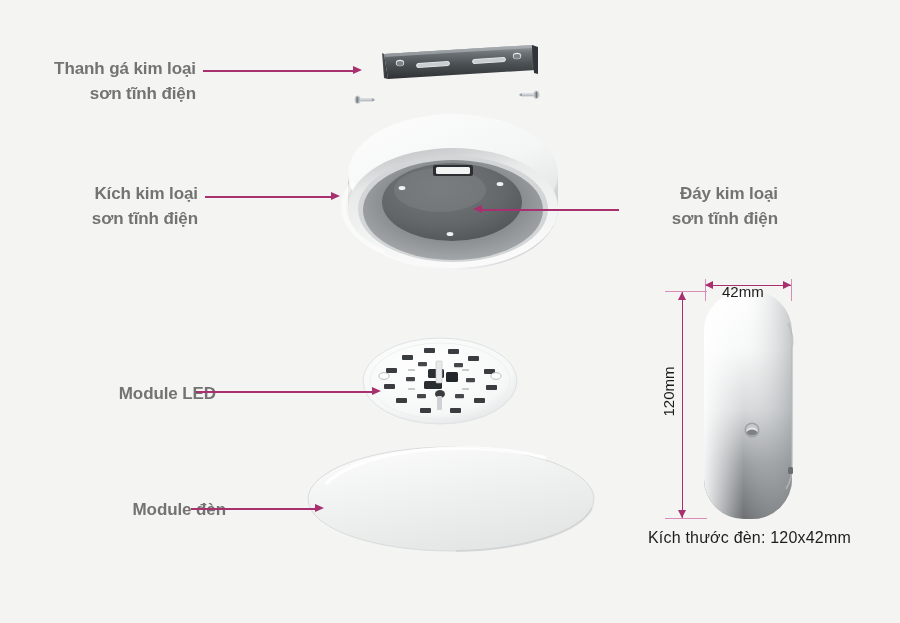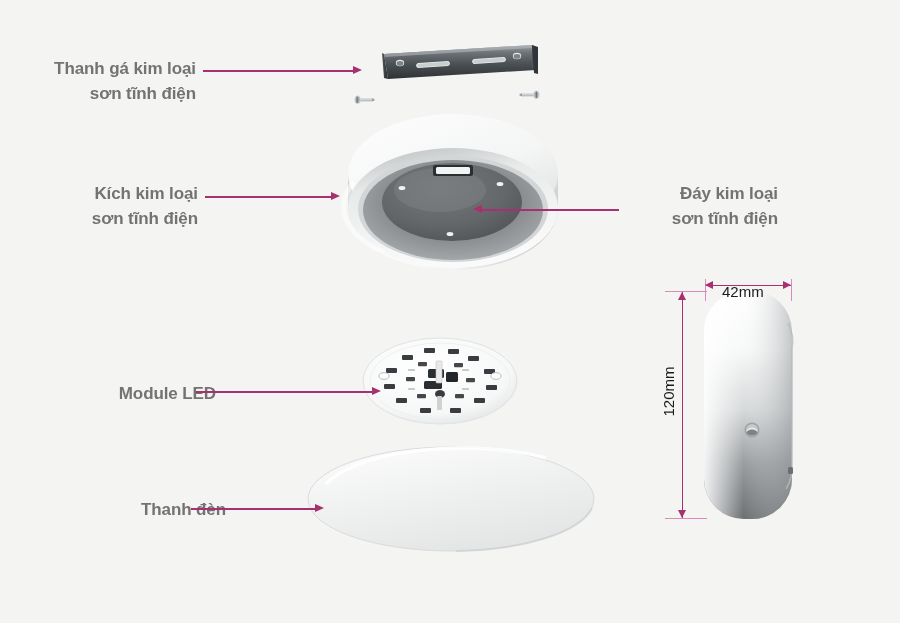--- a/index.html
+++ b/index.html
@@ -322,21 +322,21 @@
   <div class="leader" style="left:482px; top:209px; width:137px;"></div>
   <div class="arrow-head left" style="left:473px; top:205.2px;"></div>
 
   <div class="callout left-al" style="left:86px; top:382px; width:130px;">
     <span>Module LED</span>
   </div>
   <div class="leader" style="left:196px; top:391px; width:178px;"></div>
   <div class="arrow-head right" style="left:372px; top:387.2px;"></div>
 
   <div class="callout left-al" style="left:106px; top:498px; width:120px;">
-    <span>Thanh đèn</span>
+    <span>Module đèn</span>
   </div>
   <div class="leader" style="left:191px; top:508px; width:126px;"></div>
   <div class="arrow-head right" style="left:315px; top:504.2px;"></div>
 
   <div class="dim-text" style="left:722px; top:256px;margin-top:27px;">42mm</div>
 
   <div class="dim-ext" style="left:705px; top:279px; width:1.2px; height:22px;"></div>
   <div class="dim-ext" style="left:791px; top:279px; width:1.2px; height:22px;"></div>
 
   <div class="dim-line" style="left:706px; top:284.5px; width:85px; height:1.4px;"></div>
@@ -345,14 +345,15 @@
 
   <div class="dim-text vertical" style="left:633px; top:383px; width:70px; text-align:center;">120mm</div>
 
   <div class="dim-ext" style="left:665px; top:291px; width:42px; height:1.2px;"></div>
   <div class="dim-ext" style="left:665px; top:518px; width:42px; height:1.2px;"></div>
 
   <div class="dim-line" style="left:681.5px; top:292px; width:1.4px; height:226px;"></div>
   <div class="dim-arrow up" style="left:678.2px; top:292px;"></div>
   <div class="dim-arrow down" style="left:678.2px; top:510px;"></div>
 
+  <div class="caption" style="left:648px; top:529px;">Kích thước đèn: 120x42mm</div>
 
 </div>
 
 </body></html>

